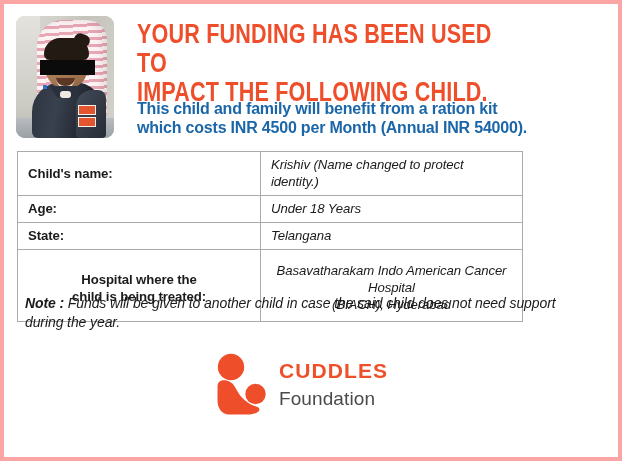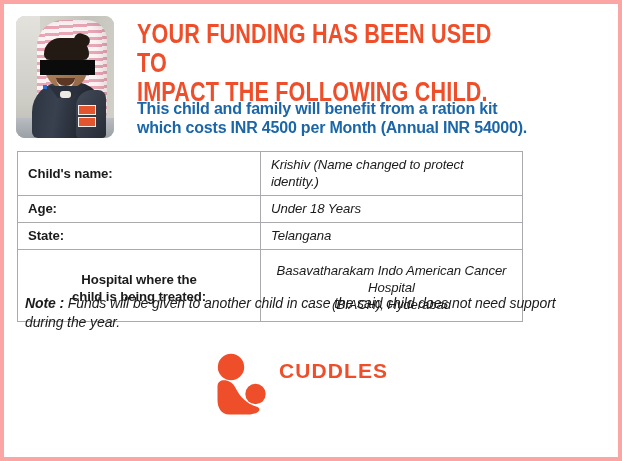--- a/index.html
+++ b/index.html
@@ -303,16 +303,17 @@
   <div class="logo">
     <div class="logo-mark">
       <svg width="66" height="62" viewBox="0 0 66 62" xmlns="http://www.w3.org/2000/svg">
         <circle cx="24" cy="14" r="13.2" fill="#ef4e2a"></circle>
         <path d="M10.5 33.5 C10.5 24.5 24 26 28 34 C33 44 40 51 49 53.5 C56 55.4 52 61.5 40.5 61.5 L22 61.5 C14.5 61.5 10.5 55 10.5 47 Z" fill="#ef4e2a"></path>
         <circle cx="48.5" cy="41" r="10.2" fill="#ef4e2a"></circle>
       </svg>
     </div>
     <div class="logo-text">
       <div class="logo-title">CUDDLES</div>
+      <div class="logo-sub">Foundation</div>
     </div>
   </div>
 
 </div>
 
 </body></html>

